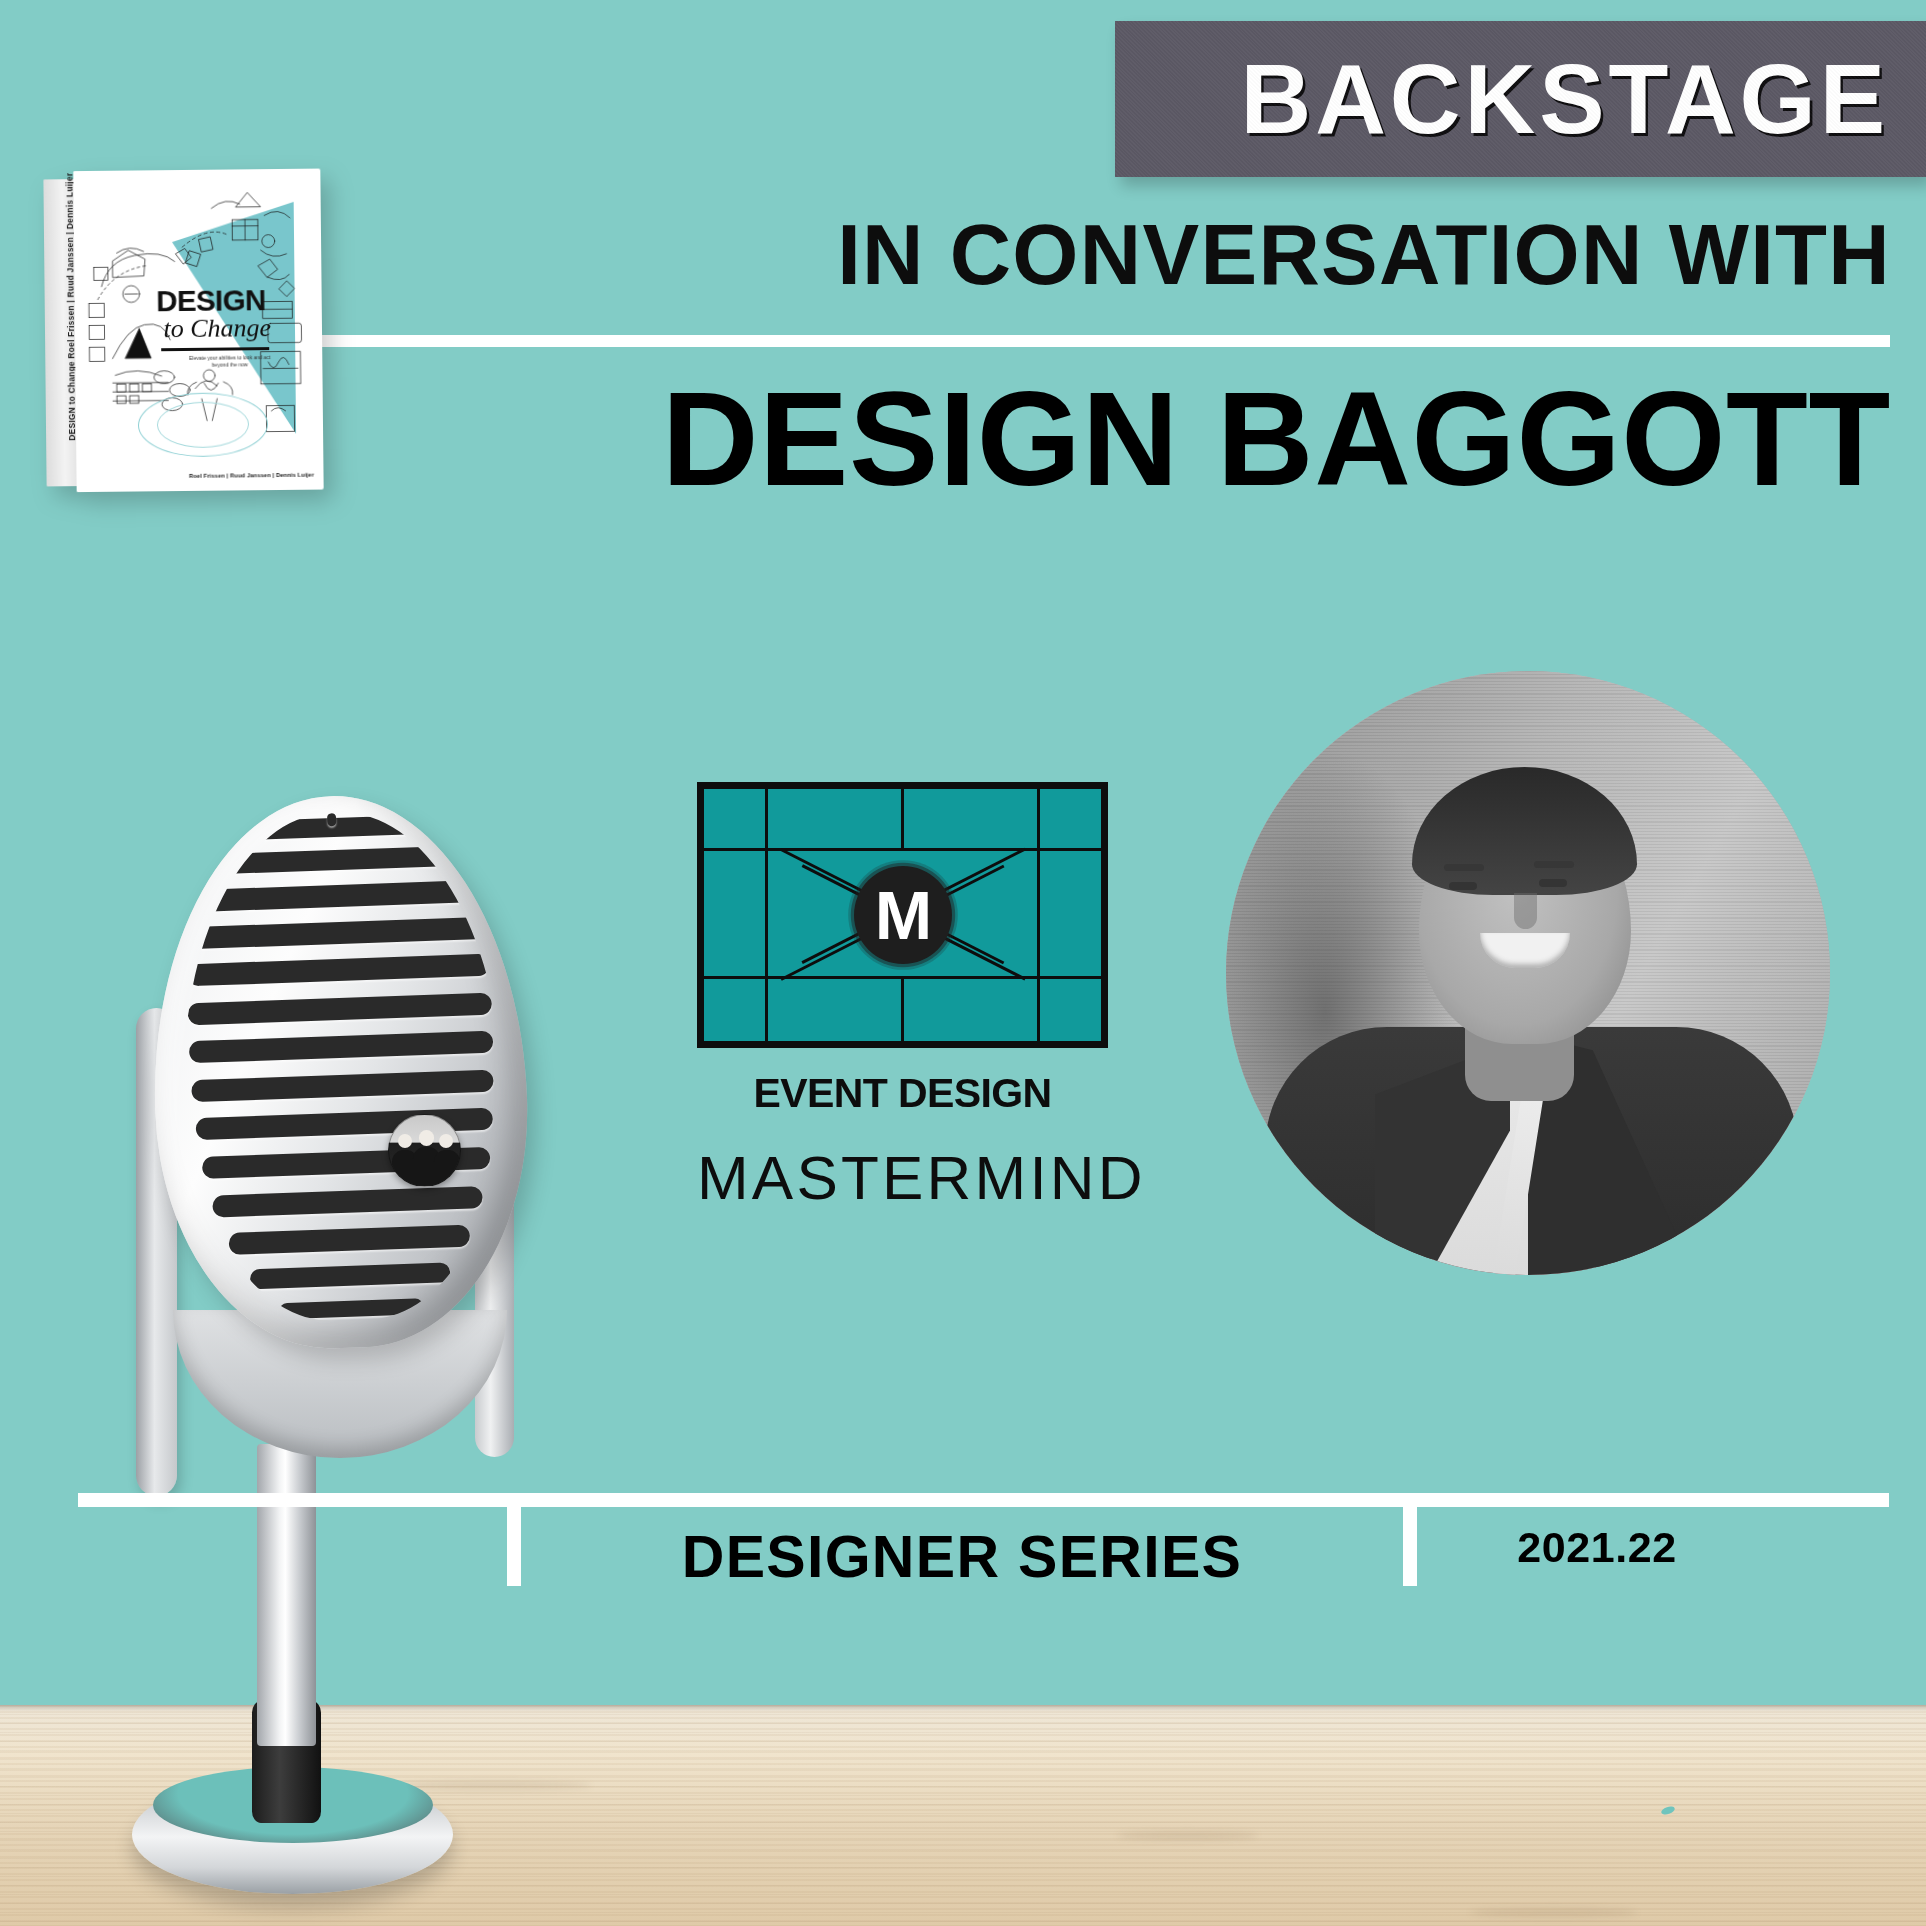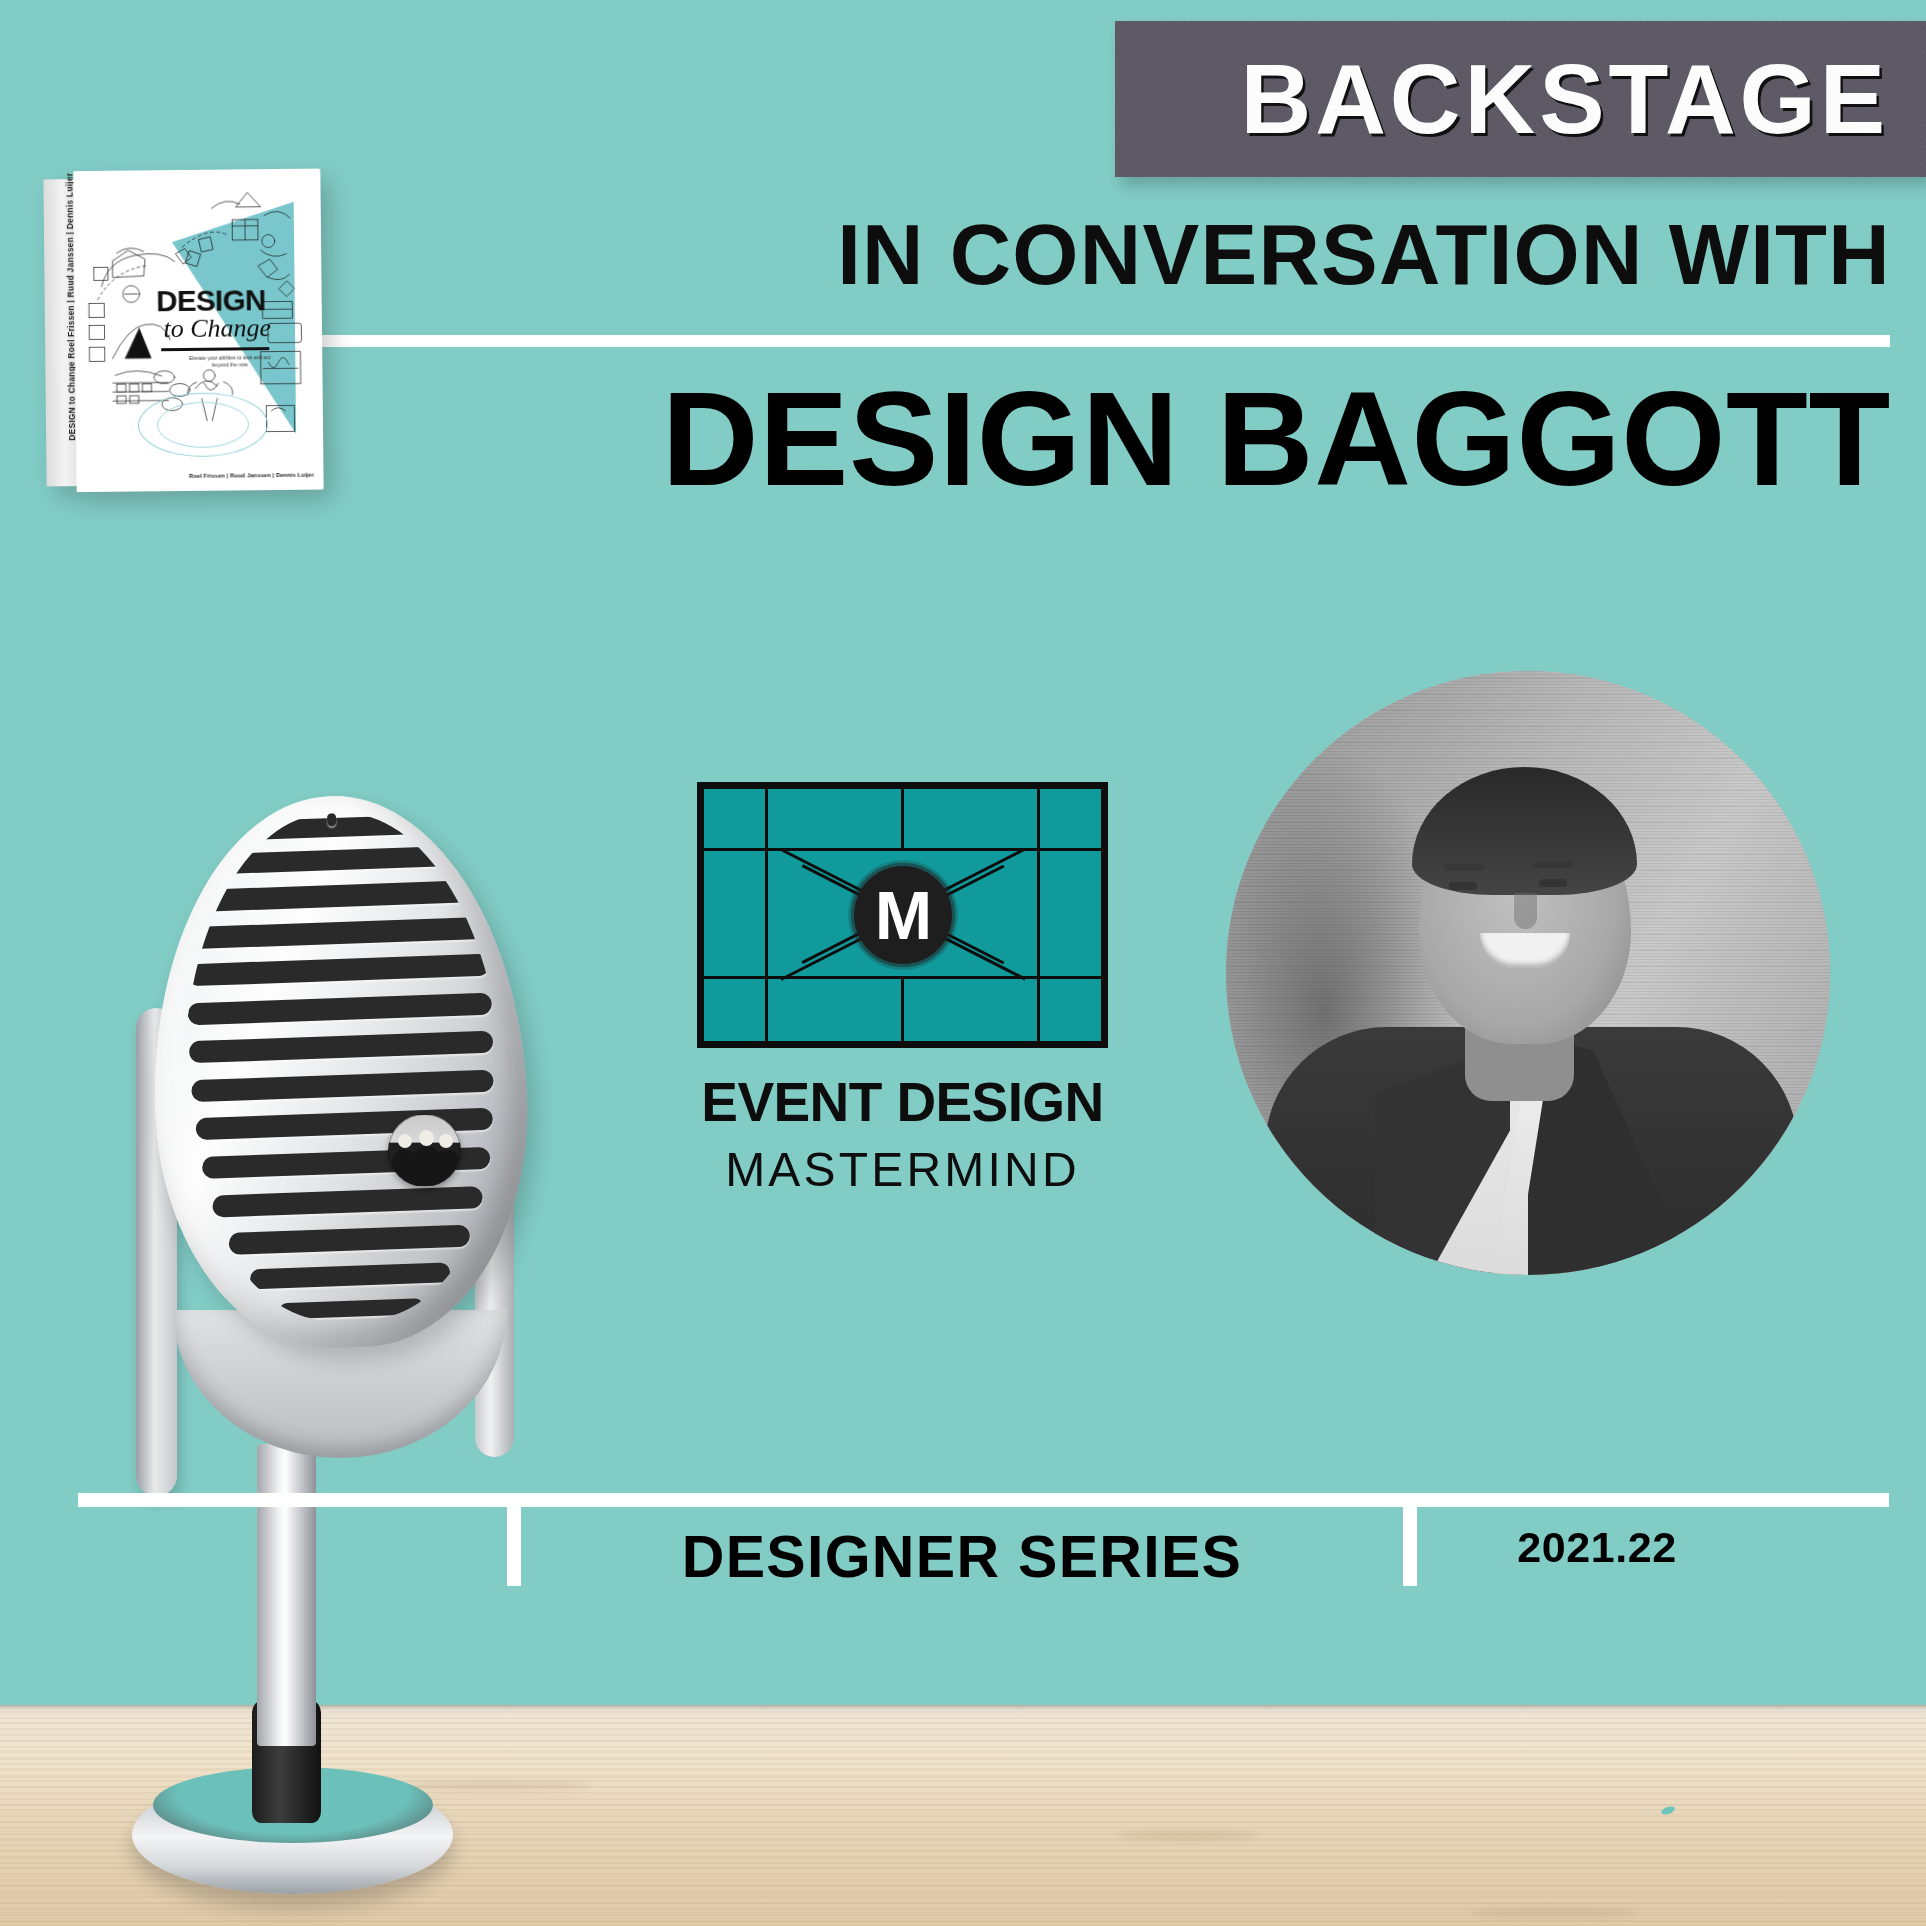--- a/index.html
+++ b/index.html
@@ -236,27 +236,27 @@
     box-shadow:0 0 0 3.2px rgba(30,30,30,.45), 0 0 0 5.8px rgba(30,30,30,.22);
     display:flex;align-items:center;justify-content:center;
   }
   .logo-m{
     color:#ffffff;font-weight:bold;font-size:69px;line-height:1;
     font-family:"Liberation Sans",sans-serif;letter-spacing:-1.9px;
   }
   .logo-name1{
     position:absolute;left:0;top:288px;width:411px;text-align:center;
     font-family:"Liberation Sans Narrow","Liberation Sans",sans-serif;
-    font-weight:bold;font-size:55px;color:#0d0d0d;letter-spacing:-0.6px;
+    font-weight:bold;font-size:41px;color:#0d0d0d;letter-spacing:-0.6px;
     white-space:nowrap;
   }
   .logo-name2{
     position:absolute;left:0;top:360px;width:411px;text-align:center;
     font-family:"Liberation Sans Narrow","Liberation Sans",sans-serif;
-    font-weight:300;font-size:48px;color:#0d0d0d;letter-spacing:3.2px;
+    font-weight:300;font-size:62px;color:#0d0d0d;letter-spacing:3.2px;
     white-space:nowrap;
   }
 
   
   .portrait{
     position:absolute;left:1226px;top:671px;width:604px;height:604px;
     border-radius:50%;overflow:hidden;
     background:linear-gradient(160deg,#bfbfbf 0%,#a9a9a9 45%,#bdbdbd 100%);
     filter:grayscale(1);
   }

